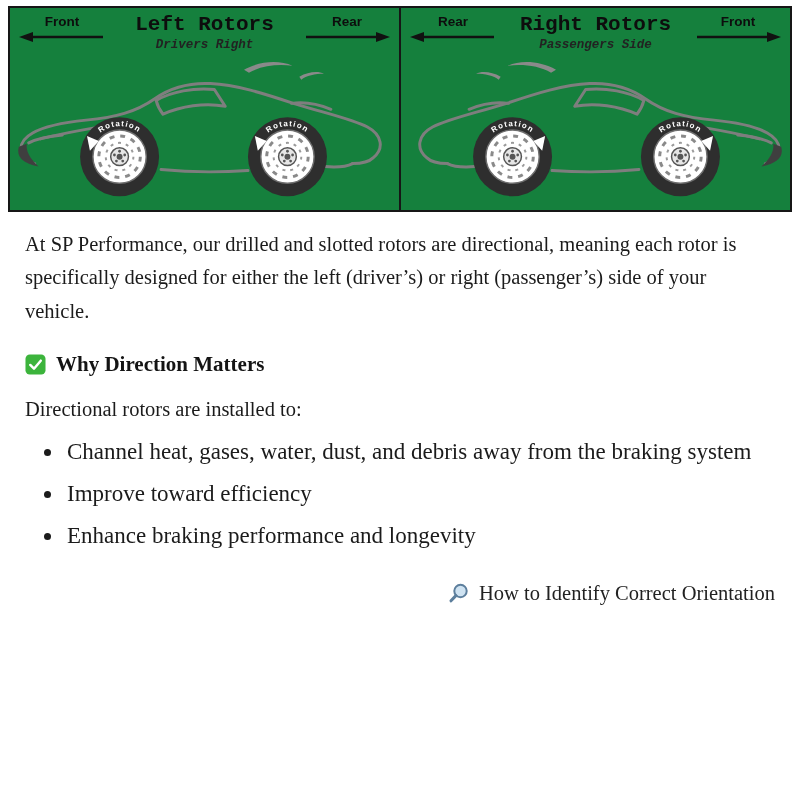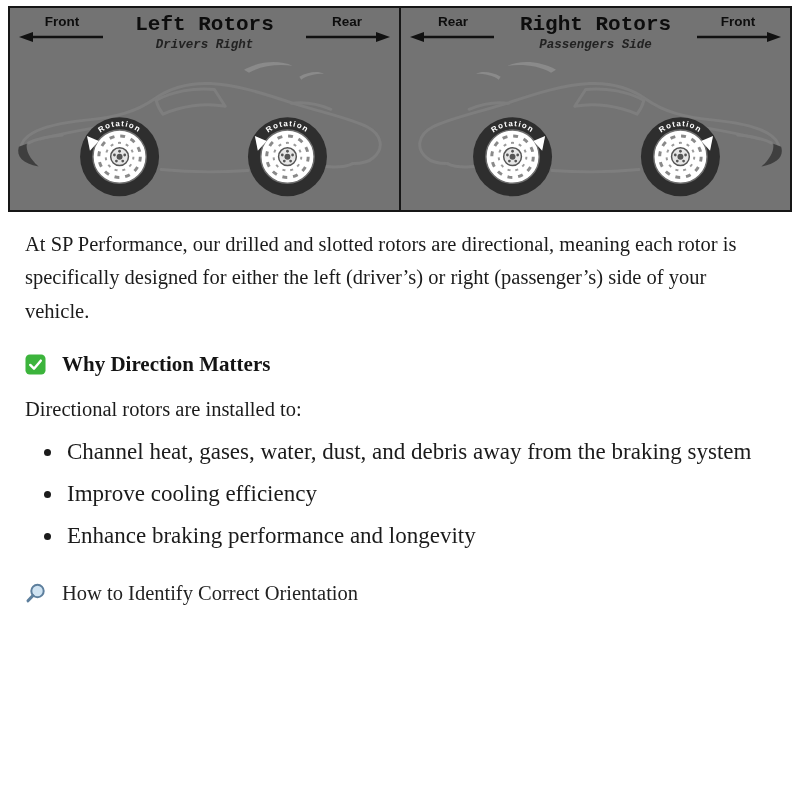--- a/index.html
+++ b/index.html
@@ -1,38 +1,38 @@
 <!DOCTYPE html>
 <html><head>
 <meta charset="utf-8">
 <style>
   * { margin:0; padding:0; box-sizing:border-box; }
   html,body { width:800px; height:800px; background:#ffffff; overflow:hidden; }
   body { font-family:"Liberation Serif", serif; color:#1b1b1b; }
 
   
-  .diagram { display:flex; margin:6px 8px 16px 8px; border:2px solid #161616; background:#737373; }
+  .diagram { display:flex; margin:6px 8px 16px 8px; border:2px solid #161616; background:#15803d; }
   .panel { flex:1; min-width:0; }
   .panel + .panel { border-left:2px solid #161616; }
   .panel-header { display:flex; justify-content:space-between; align-items:flex-start; padding:5px 8px 0 8px; }
   .titles { text-align:center; font-family:Liberation Mono, monospace; margin-top:1px; }
   .panel-title { font-weight:bold; font-size:21px; color:#0d0d0d; line-height:1.05; }
   .panel-subtitle { font-weight:bold; font-style:italic; font-size:12.5px; color:#222; margin-top:2px; }
   .dir { display:flex; flex-direction:column; align-items:center; width:88px; font-family:"Liberation Sans", sans-serif; padding-top:2px; }
   .dir .lbl { font-weight:bold; font-size:13.5px; color:#0d0d0d; line-height:1.1; }
   .dir svg { display:block; margin-top:1px; }
   .car-svg { display:block; width:100%; height:158px; }
   .rot-text { font-family:"Liberation Sans", sans-serif; font-weight:bold; font-size:8px; fill:#ffffff; letter-spacing:1.2px; }
 
   
   .content { padding:0 25px; }
   .intro { font-size:20.5px; line-height:1.63; margin-top:16px; color:#1b1b1b; }
-  .heading { display:flex; align-items:center; gap:16px; margin-top:24px; }
+  .heading { display:flex; align-items:center; gap:10px; margin-top:24px; }
   .bold-heading { font-size:21px; font-weight:bold; color:#141414; }
-  .normal-heading { font-size:20.5px; font-weight:normal; color:#222; margin-top:27px; }
+  .normal-heading { font-size:20.5px; font-weight:normal; color:#222; margin-top:27px;justify-content:flex-end; }
   .heading svg { flex:0 0 auto; }
   .lead { font-size:20.5px; margin-top:21px; }
   ul.bullets { margin-top:13px; padding-left:39px; font-size:23px; line-height:1.6; }
   ul.bullets li { margin-bottom:5px; padding-left:3px; }
   ul.bullets.second { margin-top:17px; }
   ul.bullets.second li { margin-bottom:7px; }
 </style>
 </head>
 <body>
 
@@ -150,21 +150,21 @@
       <rect x="0.5" y="0.5" width="21" height="21" rx="4.5" fill="#3cb43c"></rect>
       <path d="M5.5 11.5 L9.4 15.4 L16.5 7" fill="none" stroke="#ffffff" stroke-width="2.6" stroke-linecap="round" stroke-linejoin="round"></path>
     </svg>
     <span>Why Direction Matters</span>
   </h2>
 
   <p class="lead">Directional rotors are installed to:</p>
 
   <ul class="bullets">
     <li>Channel heat, gases, water, dust, and debris away from the braking system</li>
-    <li>Improve cooling efficiency</li>
+    <li>Improve toward efficiency</li>
     <li>Enhance braking performance and longevity</li>
   </ul>
 
   <h3 class="heading normal-heading">
     <svg width="21" height="21" viewBox="0 0 21 21">
       <circle cx="12.5" cy="8" r="6.2" fill="#cfe3f2" stroke="#5d7f9d" stroke-width="2"></circle>
       <line x1="7.9" y1="12.6" x2="3" y2="17.8" stroke="#5d7f9d" stroke-width="3" stroke-linecap="round"></line>
     </svg>
     <span>How to Identify Correct Orientation</span>
   </h3>

